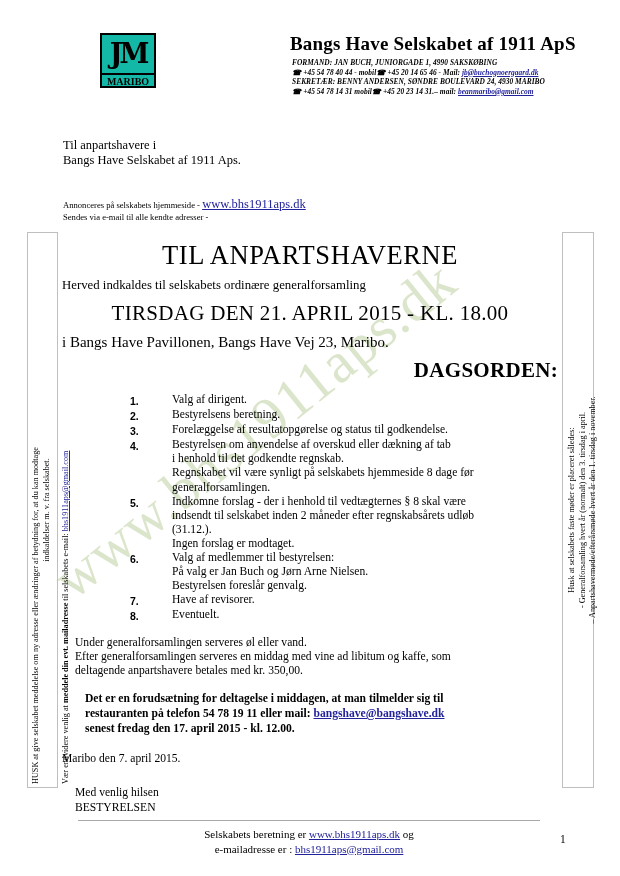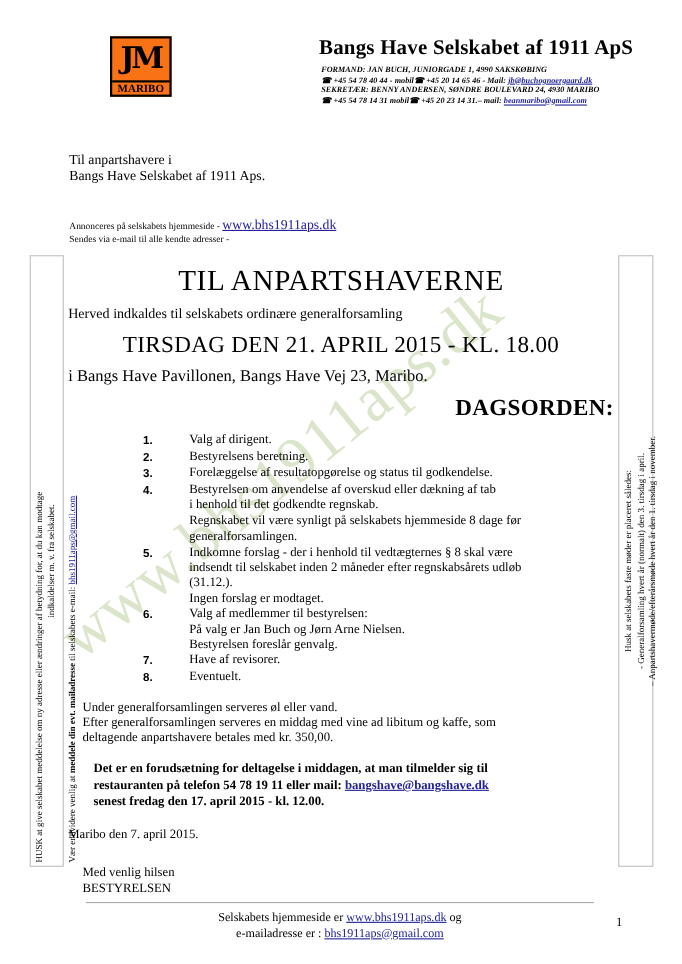--- a/index.html
+++ b/index.html
@@ -51,21 +51,21 @@
     height: 110px;
     z-index: 2;
   }
   .logo-box {
     position: absolute;
     left: 100px;
     top: 33px;
     width: 56px;
     height: 55px;
     border: 2px solid #000;
-    background: #f97316;
+    background: #14b8a6;
     box-sizing: border-box;
   }
   .logo-mono {
     position: absolute;
     left: 0; top: 0;
     width: 100%;
     height: 38px;
     line-height: 38px;
     text-align: center;
     font-family: "DejaVu Serif", serif;
@@ -449,18 +449,18 @@
     <div class="sig">Maribo den 7. april 2015.</div>
 
     <div class="sig2">
       <div>Med venlig hilsen</div>
       <div>BESTYRELSEN</div>
     </div>
   </div>
 
   <div class="footer-rule"></div>
   <div class="footer">
-    <div><span>Selskabets hjemmeside er </span><a href="#">www.bhs1911aps.dk</a><span>  og</span></div>
+    <div><span>Selskabets beretning er </span><a href="#">www.bhs1911aps.dk</a><span>  og</span></div>
     <div><span>e-mailadresse er : </span><a href="#">bhs1911aps@gmail.com</a></div>
   </div>
   <div class="page-num">1</div>
 
 </div>
 
 </body></html>

